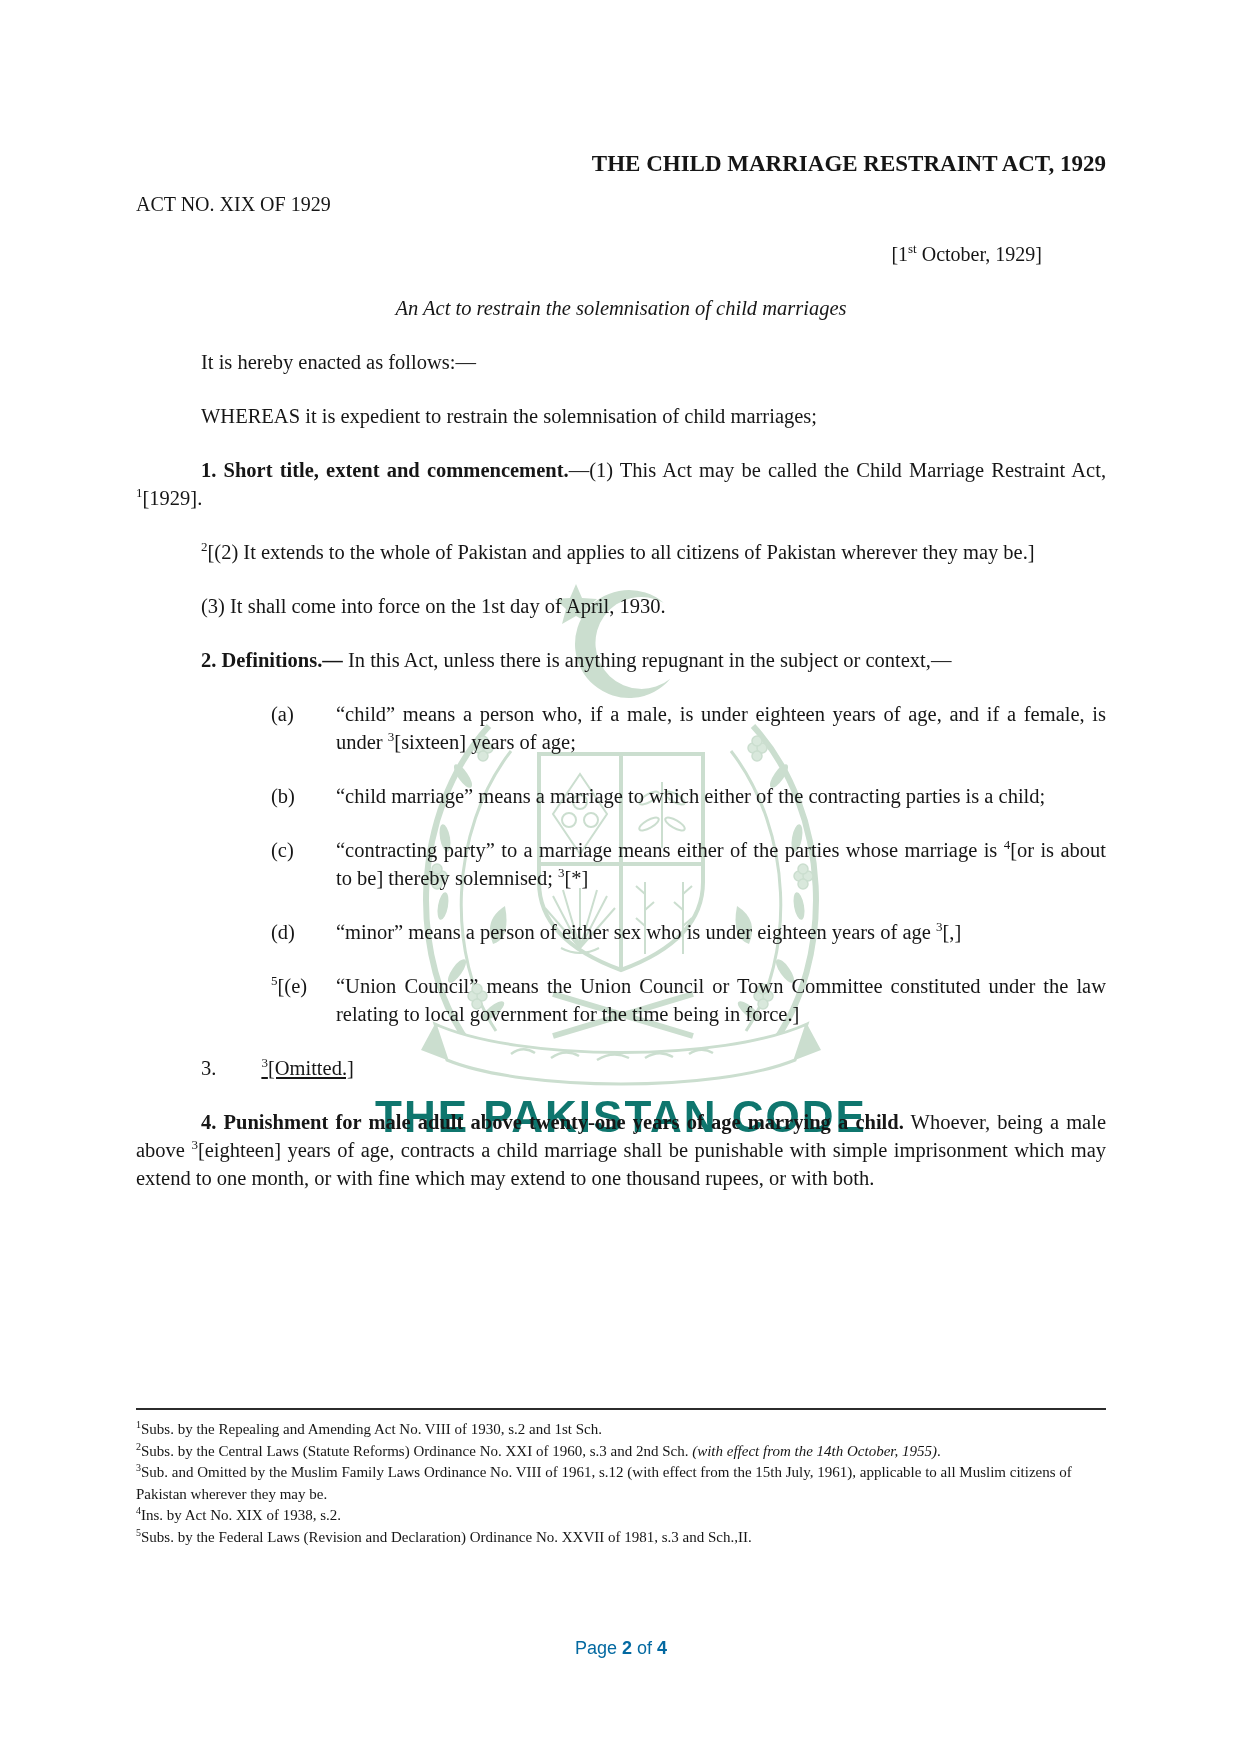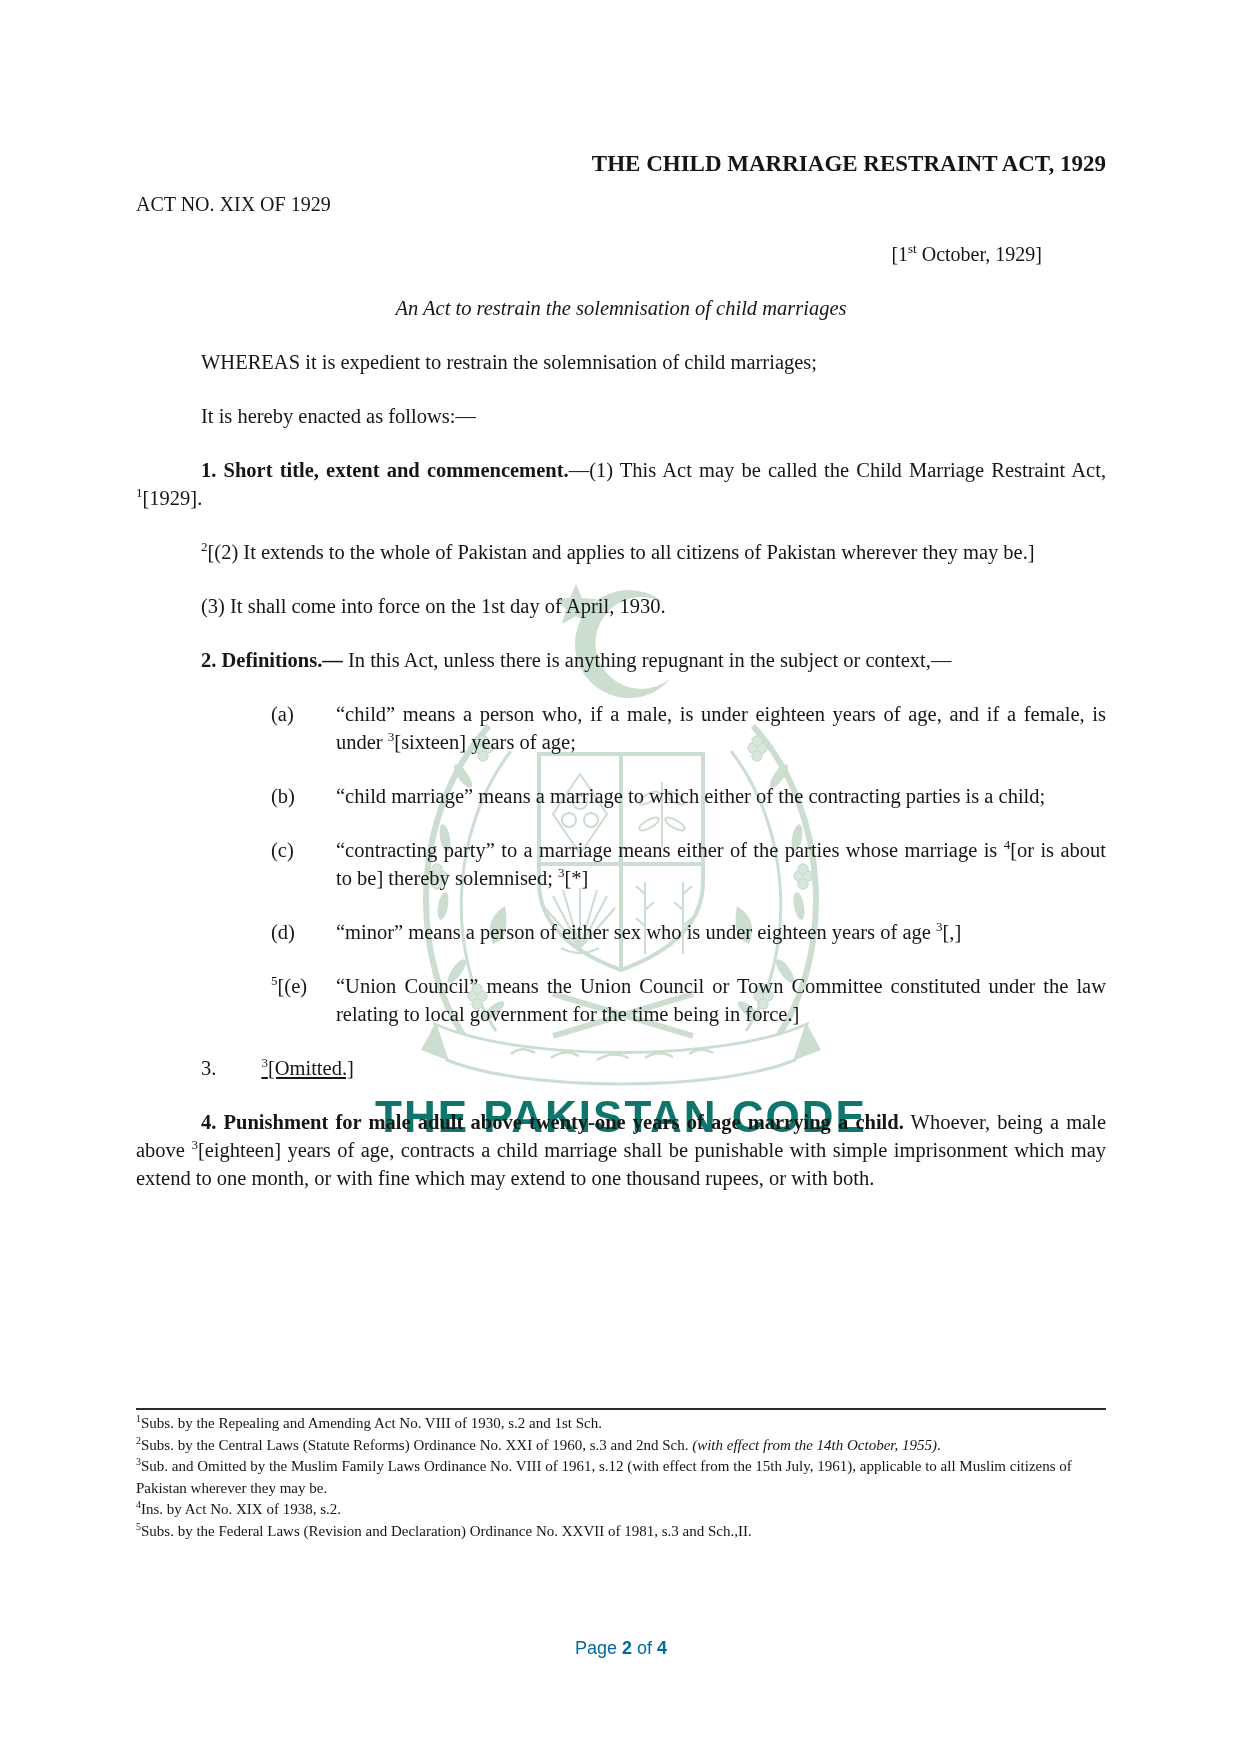--- a/index.html
+++ b/index.html
@@ -43,21 +43,21 @@
     display:flex;margin:26px 0 0 135px;
     font-size:20.5px;line-height:28px;
   }
   .def-label{width:65px;flex:none;}
   .def-body{flex:1;text-align:justify;}
   .s3-line{font-size:20.5px;line-height:28px;margin:26px 0 0 65px;}
   .s3-text{margin-left:45px;text-decoration:underline;}
   
   .footnotes{
     position:absolute;left:136px;right:136px;top:1408px;z-index:1;
-    border-top:2px solid #2c2c2c;padding-top:3px;
+    border-top:2px solid #2c2c2c;padding-top:9px;
     font-size:15px;line-height:21.5px;
   }
   .footnotes sup.ref{font-size:10px;}
   .fn em{font-style:italic;}
   
   .footer{
     position:absolute;left:0;right:0;top:1638px;z-index:1;
     text-align:center;
     font-family:"Liberation Sans","DejaVu Sans",sans-serif;
     font-size:18px;color:#0369a1;
@@ -190,23 +190,23 @@
     <div class="doc-title">THE CHILD MARRIAGE RESTRAINT ACT, 1929</div>
 
     <div class="act-no">ACT NO. XIX OF 1929</div>
 
     <div class="date-line">
       <span>[1</span><sup class="ref">st</sup><span> October, 1929]</span>
     </div>
 
     <div class="long-title">An Act to restrain the solemnisation of child marriages</div>
 
+    <p class="body no-justify">It is hereby enacted as follows:—</p>
+
     <p class="body no-justify">WHEREAS it is expedient to restrain the solemnisation of child marriages;</p>
-
-    <p class="body no-justify">It is hereby enacted as follows:—</p>
 
     <p class="body">
       <span class="bold">1. Short title, extent and commencement.</span><span>—</span><span>(1) This Act may be called the Child Marriage Restraint Act, </span><sup class="ref">1</sup><span>[1929].</span>
     </p>
 
     <p class="body">
       <sup class="ref">2</sup><span>[(2) It extends to the whole of Pakistan and applies to all citizens of Pakistan wherever they may be.]</span>
     </p>
 
     <p class="body no-justify">(3) It shall come into force on the 1st day of April, 1930.</p>

